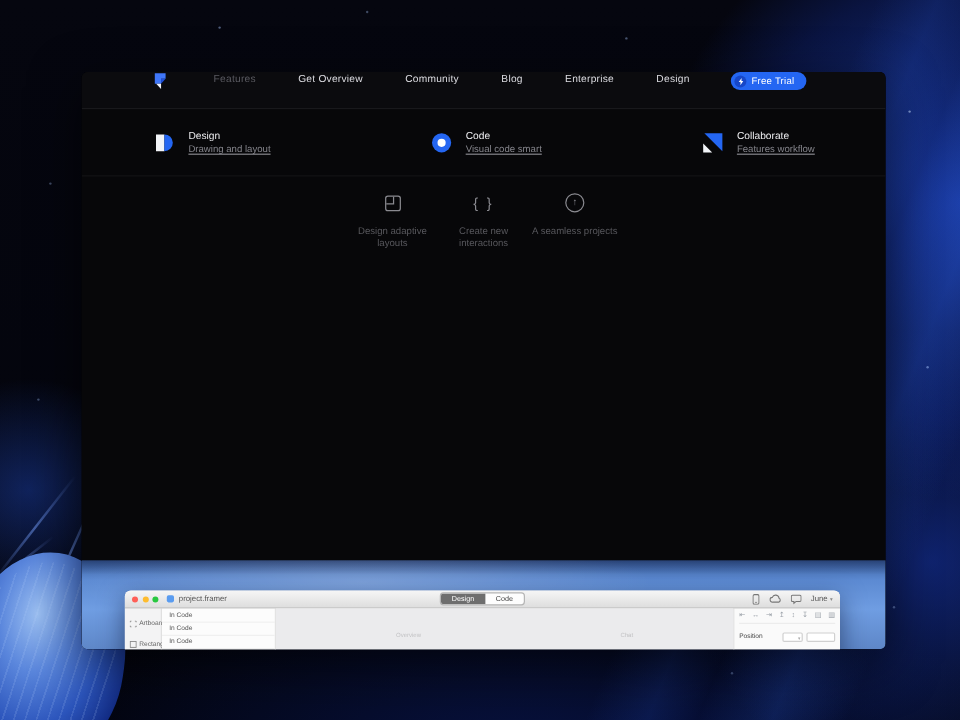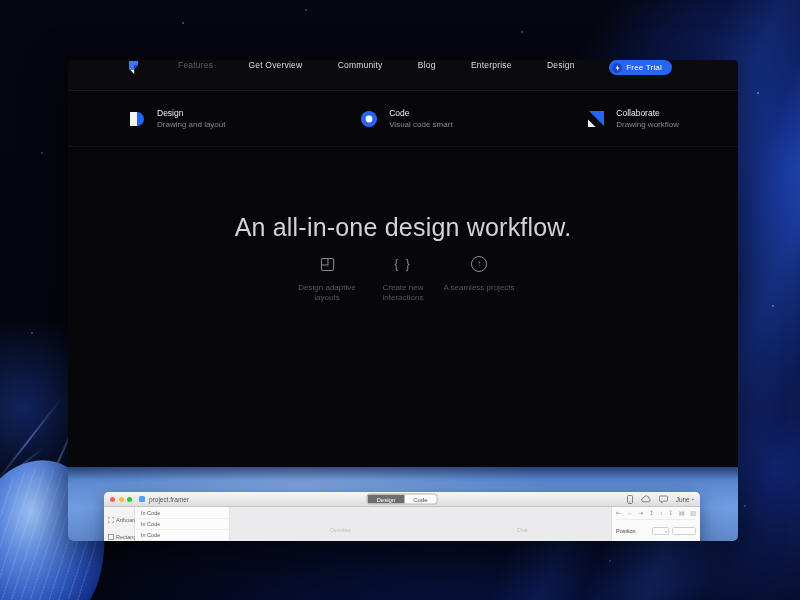--- a/index.html
+++ b/index.html
@@ -70,21 +70,21 @@
   .cta .badge svg{display:block;}
   .cta-label{font-size:8px;color:#fff;letter-spacing:.2px;}
   
   .feature-bar{
     height:55px;display:flex;align-items:center;justify-content:space-between;
     padding:0 59px;border-bottom:1px solid rgba(255,255,255,.05);
   }
   .feature{display:flex;align-items:center;gap:10px;cursor:pointer;}
   .feature .ficon{width:20px;height:20px;flex:0 0 auto;}
   .ftitle{font-size:8.5px;color:#ededf0;}
-  .fsub{font-size:8px;color:#85858c;margin-top:2.5px;}
+  .fsub{font-size:8px;color:#85858c;margin-top:2.5px;text-decoration:underline;}
   
   .hero-title{
     margin:66px 0 0;text-align:center;
     font-size:25px;font-weight:400;color:#d4d4d6;letter-spacing:.2px;
   }
   .hero-body{
     width:314px;margin:21px auto 0;text-align:center;
     font-size:12.5px;line-height:19px;color:#4b4b50;
   }
   
@@ -211,26 +211,25 @@
           <div class="fsub">Visual code smart</div>
         </div>
       </div>
       <div class="feature">
         <svg class="ficon" viewBox="0 0 20 20">
           <path d="M3 2h15v15z" fill="#2466f2"></path>
           <path d="M2 10.5 9.5 18H2z" fill="#f2f4f8"></path>
         </svg>
         <div>
           <div class="ftitle">Collaborate</div>
-          <div class="fsub">Drawing workflow</div>
+          <div class="fsub">Features workflow</div>
         </div>
       </div>
     </div>
 
-    <h1 class="hero-title">An all-in-one design workflow.</h1>
 
     <div class="minis">
       <div class="mini">
         <div class="micon">
           <svg width="15" height="15" viewBox="0 0 16 16">
             <rect x="1.5" y="1.5" width="13" height="13" rx="2" fill="none" stroke="#8a8a90" stroke-width="1.1"></rect>
             <path d="M8.5 2v6.5H2" fill="none" stroke="#8a8a90" stroke-width="1.1"></path>
           </svg>
         </div>
         <div class="mini-label">Design adaptive layouts</div>

